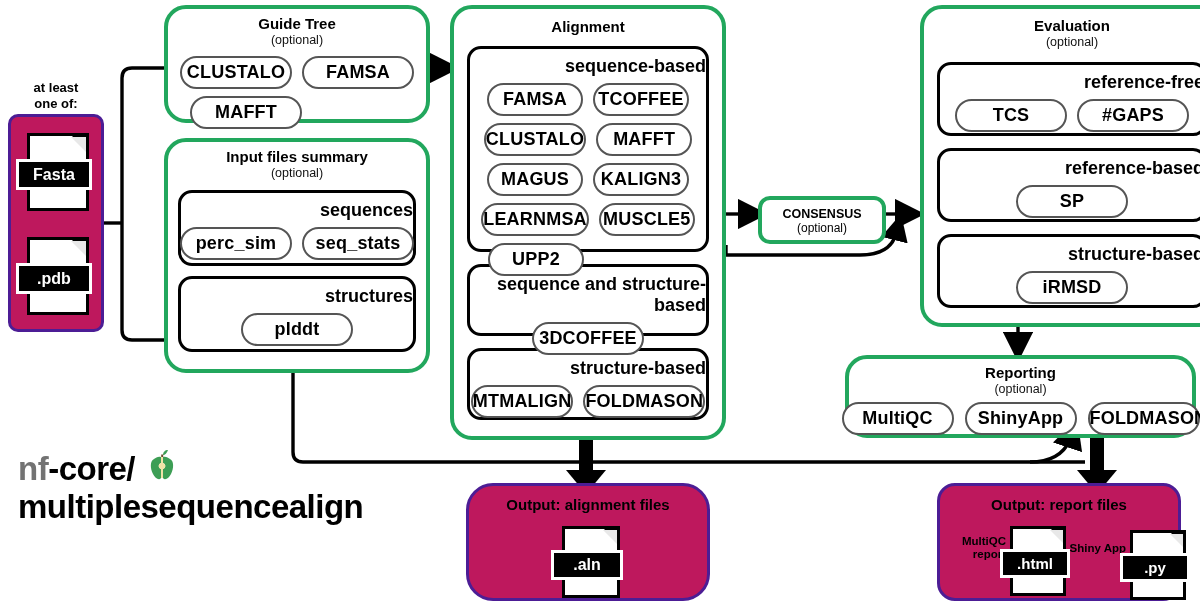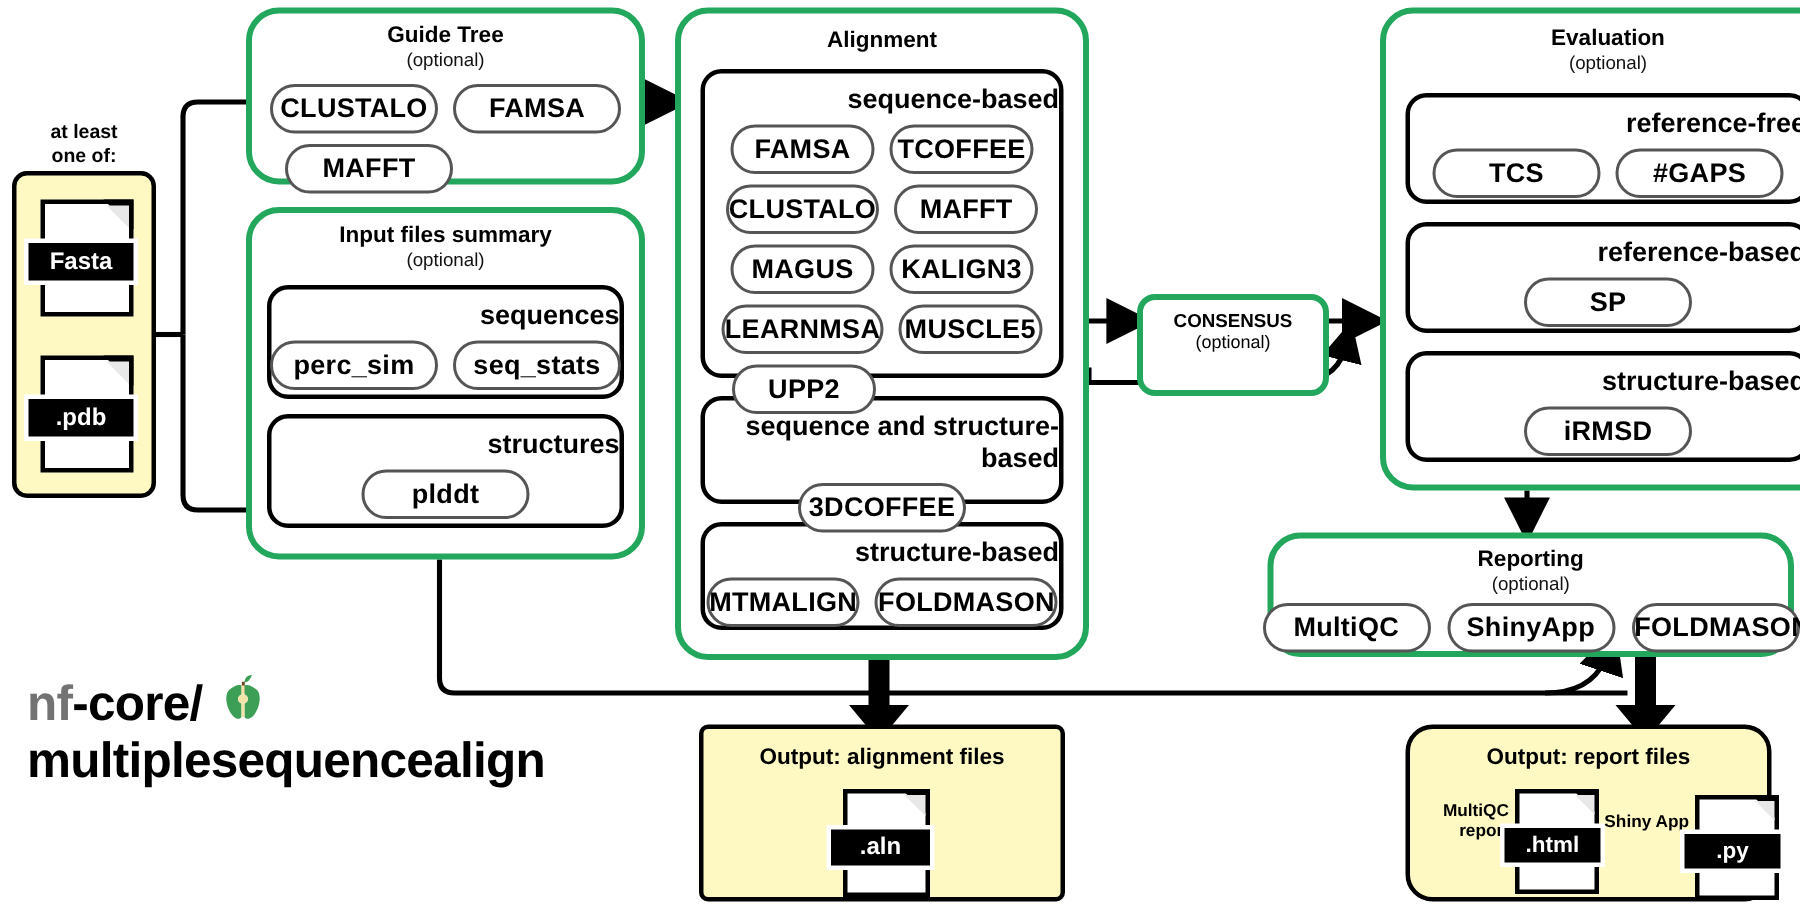--- a/index.html
+++ b/index.html
@@ -2,21 +2,21 @@
 <html><head>
 <meta charset="utf-8">
 <style>
   html,body{margin:0;padding:0;background:#fff;}
   body{width:1200px;height:605px;overflow:hidden;
        font-family:"Liberation Sans","DejaVu Sans",sans-serif;color:#000;}
   #stage{position:relative;width:1200px;height:605px;}
   svg.wires{position:absolute;left:0;top:0;width:1200px;height:605px;pointer-events:none;}
 
   .gbox{position:absolute;border:4px solid #22a75d;border-radius:22px;background:#fff;box-sizing:border-box;}
-  .bbox{position:absolute;border:3px solid #000000;border-radius:14px;background:#fef9c3;box-sizing:border-box;}
+  .bbox{position:absolute;border:3px solid #4c1d95;border-radius:14px;background:#be185d;box-sizing:border-box;}
   .bbox-in{border:3px solid #000;border-radius:14px;background:#fff;box-sizing:border-box;}
 
   .sec-title{text-align:center;font-weight:bold;font-size:15px;line-height:1.05;}
   .sec-sub{text-align:center;font-size:12.5px;color:#111;margin-top:1px;}
   .sub-title{text-align:right;font-weight:bold;font-size:18px;margin:7px 0 6px;}
 
   .pillrow{display:flex;justify-content:center;gap:10px;margin-bottom:7px;}
   .pill{border:2px solid #555;border-radius:40px;background:#fff;
         font-size:18px;font-weight:bold;text-align:center;
         padding:4px 0;min-width:96px;box-sizing:border-box;letter-spacing:.2px;}
@@ -169,21 +169,21 @@
 
     <div class="bbox-in" style="margin:12px 13px 0;height:72px;">
       <div class="sub-title">structure-based</div>
       <div class="pillrow">
         <div class="pill">MTMALIGN</div>
         <div class="pill">FOLDMASON</div>
       </div>
     </div>
   </div>
 
-  <div class="gbox" style="left:758px;top:196px;width:128px;height:68px;border-radius:12px;">
+  <div class="gbox" style="left:758px;top:196px;width:128px;height:48px;border-radius:12px;">
     <div style="font-weight:bold;font-size:12.5px;text-align:center;margin-top:7px;">CONSENSUS</div>
     <div style="font-size:12px;text-align:center;">(optional)</div>
   </div>
 
   <div class="gbox" style="left:920px;top:5px;width:304px;height:322px;">
     <div class="sec-title" style="margin-top:9px;">Evaluation</div>
     <div class="sec-sub">(optional)</div>
 
     <div class="bbox-in" style="margin:13px 13px 0;height:74px;">
       <div class="sub-title">reference-free</div>
@@ -211,21 +211,21 @@
   <div class="gbox" style="left:845px;top:355px;width:351px;height:83px;">
     <div class="sec-title" style="margin-top:6px;">Reporting</div>
     <div class="sec-sub">(optional)</div>
     <div class="pillrow" style="margin-top:6px;gap:11px;">
       <div class="pill w110">MultiQC</div>
       <div class="pill w110">ShinyApp</div>
       <div class="pill w110">FOLDMASON</div>
     </div>
   </div>
 
-  <div class="bbox" style="left:466px;top:483px;width:244px;height:118px;border-radius:6px;">
+  <div class="bbox" style="left:466px;top:483px;width:244px;height:118px;border-radius:27px;">
     <div style="text-align:center;font-weight:bold;font-size:15px;margin-top:10px;">Output: alignment files</div>
     <div style="position:absolute;left:93px;top:40px;width:58px;height:72px;">
       <div style="position:absolute;left:0;top:0;width:58px;height:72px;border:3.5px solid #000;background:#fff;box-sizing:border-box;"></div>
       <div style="position:absolute;right:0;top:0;width:0;height:0;border-left:19px solid transparent;border-top:19px solid #000;"></div>
       <div style="position:absolute;right:3.5px;top:3.5px;width:0;height:0;border-left:14px solid transparent;border-top:14px solid #e8e8e8;"></div>
       <div style="position:absolute;left:-8px;top:27px;width:66px;height:24px;background:#000;color:#fff;
                   font-weight:bold;font-size:16px;line-height:24px;text-align:center;box-shadow:0 0 0 3px #fff;">.aln</div>
     </div>
   </div>
 

